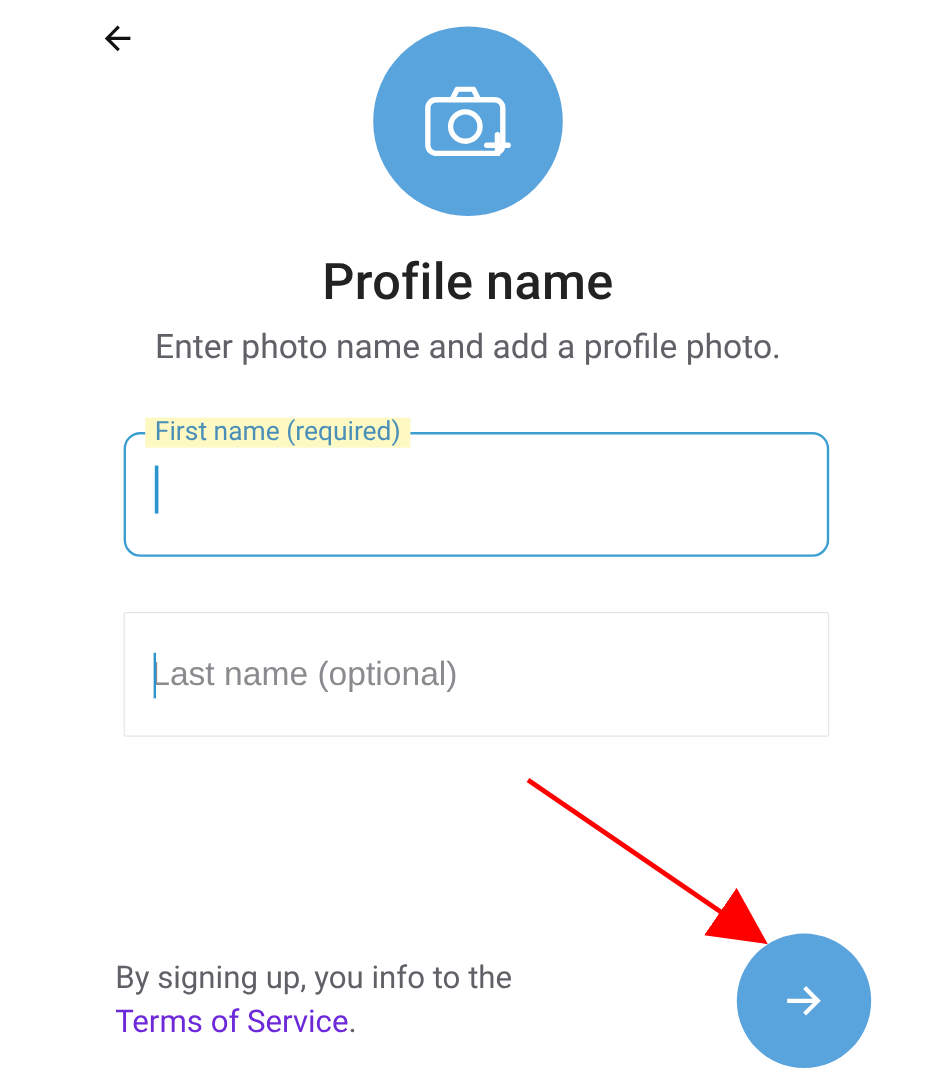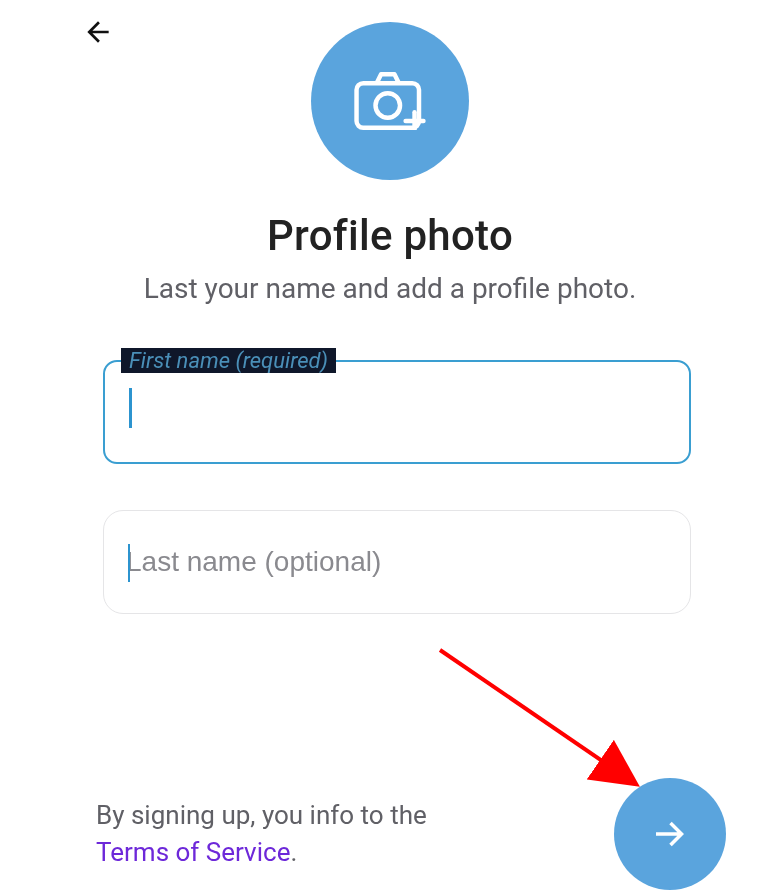--- a/index.html
+++ b/index.html
@@ -80,25 +80,24 @@
       height: 100%;
       border: 2px solid #3a9ed1;
       border-radius: 14px;
       position: relative;
       padding: 0 22px;
     }
     .field-label {
       position: absolute;
       top: -14px;
       left: 16px;
-      background: #0f172a;
+      background: #fef9c3;
       padding: 0 8px;
       font-size: 22px;
       color: #4a8fb8;
-      font-style: italic;
     }
     .field-first .cursor {
       position: absolute;
       top: 26px;
       left: 24px;
       width: 3px;
       height: 40px;
       background: #2c94cf;
     }
     .field-input-hidden {
@@ -115,21 +114,21 @@
       position: absolute;
       top: 510px;
       left: 103px;
       width: 588px;
       height: 104px;
     }
     .field-last {
       width: 100%;
       height: 100%;
       border: 1px solid #e5e5e7;
-      border-radius: 20px;
+      border-radius: 2px;
       padding: 0 22px;
       display: flex;
       align-items: center;
       position: relative;
     }
     .field-last input {
       width: 100%;
       border: none;
       outline: none;
       background: transparent;
@@ -200,23 +199,23 @@
     <rect x="2" y="10" width="56" height="40" rx="6" fill="none" stroke="#ffffff" stroke-width="4"></rect>
     <path d="M20 10 L24 2 L36 2 L40 10" fill="none" stroke="#ffffff" stroke-width="4" stroke-linejoin="round"></path>
     <circle cx="30" cy="30" r="11" fill="none" stroke="#ffffff" stroke-width="4"></circle>
     <g stroke="#ffffff" stroke-width="4" stroke-linecap="round">
       <line x1="54" y1="36" x2="54" y2="52"></line>
       <line x1="46" y1="44" x2="62" y2="44"></line>
     </g>
   </svg>
 </div>
 
-<h1 class="title">Profile photo</h1>
-
-<p class="subtitle">Last your name and add a profile photo.</p>
+<h1 class="title">Profile name</h1>
+
+<p class="subtitle">Enter photo name and add a profile photo.</p>
 
 <div class="field-wrap-first">
   <div class="field-first">
     <span class="field-label">First name (required)</span>
     <span class="cursor"></span>
     <input type="text" class="field-input-hidden" value="" style="">
   </div>
 </div>
 
 <div class="field-wrap-last">

